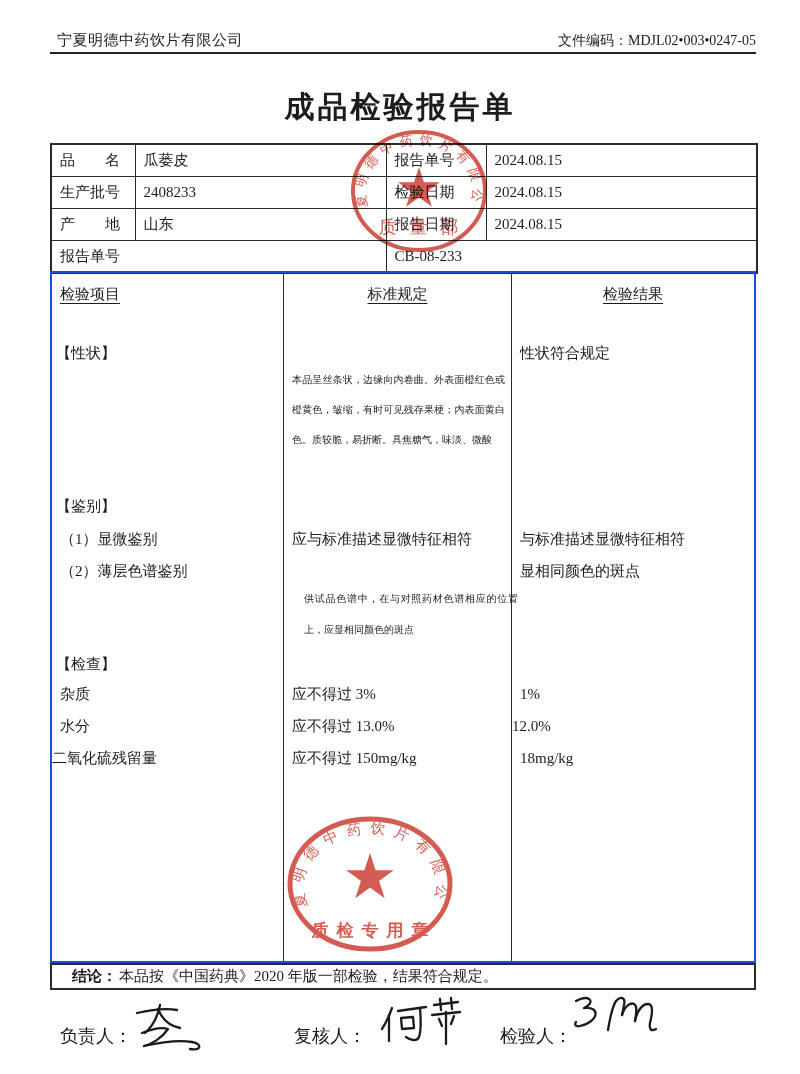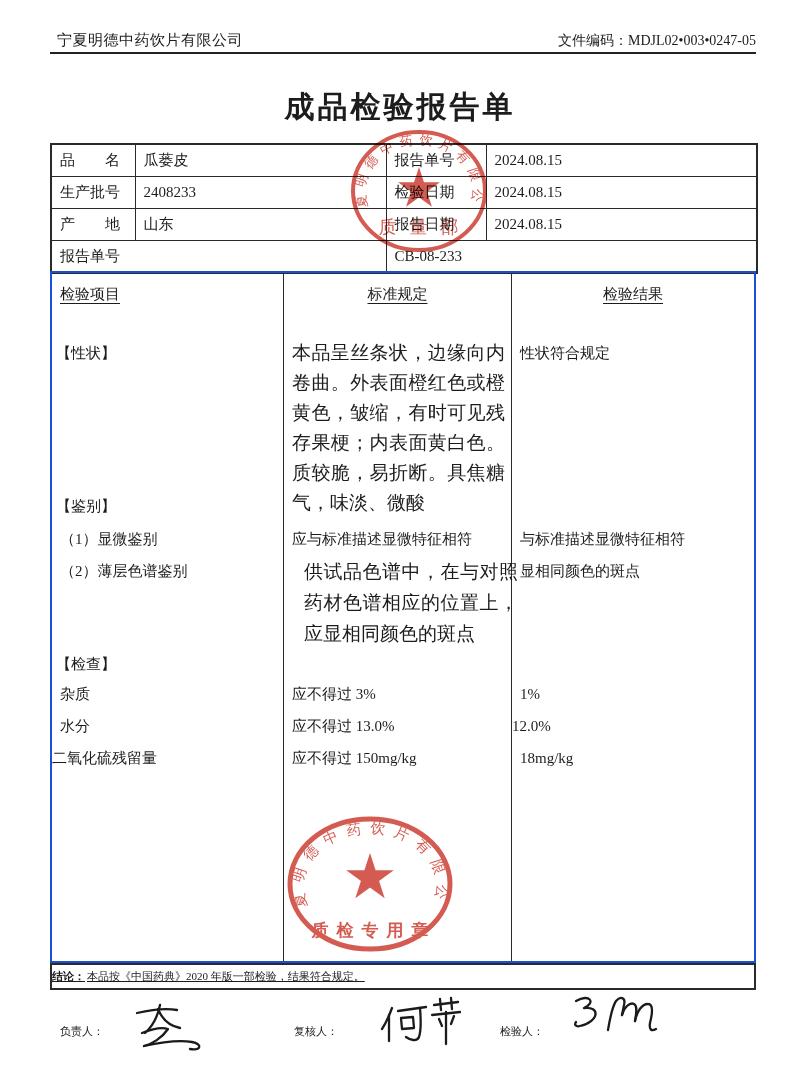--- a/index.html
+++ b/index.html
@@ -19,28 +19,28 @@
 
   
   #main-table{top:271px;left:50px;width:706px;height:692px;border:2px solid #1d4ed8;box-sizing:border-box;display:flex;background:transparent;}
   .mcol{position:relative;box-sizing:border-box;height:100%;}
   #mcol-item{width:232px;border-right:1px solid #2a2a2a;}
   #mcol-standard{width:228px;border-right:1px solid #2a2a2a;}
   #mcol-result{flex:1;}
   .cell{position:absolute;font-size:15px;line-height:20px;white-space:nowrap;}
   .col-header{text-decoration:underline;text-underline-offset:4px;}
   .center-h{left:0;width:100%;text-align:center;}
-  .para{position:absolute;white-space:normal;text-align:justify;font-size:19px;}
+  .para{position:absolute;white-space:normal;text-align:justify;font-size:10px;margin-top:27px;}
 
   
-  #conclusion-row{top:963px;left:50px;width:706px;height:27px;border:2px solid #2a2a2a;box-sizing:border-box;display:flex;align-items:center;font-size:11px;padding-left:0;text-decoration:underline;}
+  #conclusion-row{top:963px;left:50px;width:706px;height:27px;border:2px solid #2a2a2a;box-sizing:border-box;display:flex;align-items:center;font-size:15px;padding-left:20px;}
   #conclusion-row b{margin-right:2px;}
 
   
-  .sig-label{position:absolute;font-size:11px;}
+  .sig-label{position:absolute;font-size:18px;}
   .sig-svg{position:absolute;}
   .sig-svg path{fill:none;stroke:#1b1b1b;stroke-width:2.3;stroke-linecap:round;stroke-linejoin:round;}
 
   
   .stamp{position:absolute;mix-blend-mode:multiply;opacity:.84;pointer-events:none;z-index:5;}
   .stamp .ring{fill:none;stroke:var(--stamp-color,#cc3b2f);}
   .stamp .ink{fill:var(--stamp-color,#cc3b2f);}
   .stamp text{font-family:"Liberation Serif","DejaVu Serif",serif;}
 </style>
 </head>

